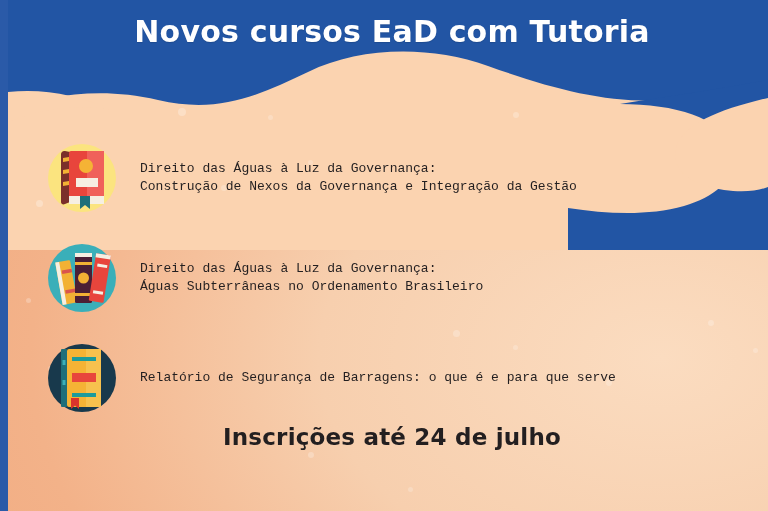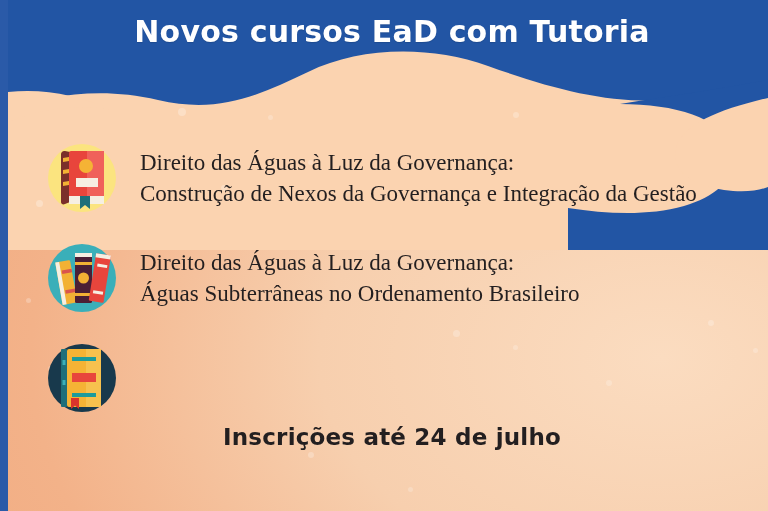--- a/index.html
+++ b/index.html
@@ -45,23 +45,23 @@
   .courses { position:absolute; left:0; top:128px; width:768px; z-index:5; }
   .course-row {
     display:flex; align-items:center;
     height:100px;
     padding-left:34px;
   }
   .icon-wrap { width:80px; height:80px; flex:0 0 80px; position:relative; }
   .course-text {
     margin-left:18px;
     color:#231f20;
-    font-size:23px;
+    font-size:13px;
     line-height:1.35;
-    font-family:Liberation Serif, serif;
+    font-family:Liberation Mono, monospace;
     white-space:pre-line;
   }
 
   
   .footer { position:absolute; left:0; top:424px; width:768px; text-align:center; z-index:5; }
   .deadline {
     color:#231f20; font-size:23px; font-weight:bold;
     font-family:"DejaVu Sans", sans-serif; letter-spacing:.2px;
   }
   .url {
@@ -180,20 +180,21 @@
           <rect x="20.5" y="42" width="3" height="5" fill="#3aafb9"></rect>
 
           <rect x="25" y="11" width="34" height="58" rx="2" fill="#f5b335"></rect>
           <rect x="44" y="11" width="15" height="58" fill="#f7c14e"></rect>
           <rect x="30" y="19" width="24" height="4" fill="#1d9b9b"></rect>
           <rect x="30" y="35" width="24" height="9" fill="#e8453c"></rect>
           <rect x="30" y="55" width="24" height="4" fill="#1d9b9b"></rect>
           <path d="M29 60 l8 0 l0 11 l-4 -3.5 l-4 3.5 Z" fill="#d9342c"></path>
         </svg>
       </div>
+      <div class="course-text">Relatório de Segurança de Barragens: o que é e para que serve</div>
     </div>
   </div>
 
   <div class="footer">
     <div class="deadline">Inscrições até 24 de julho</div>
   </div>
 
 
 </div>
 

